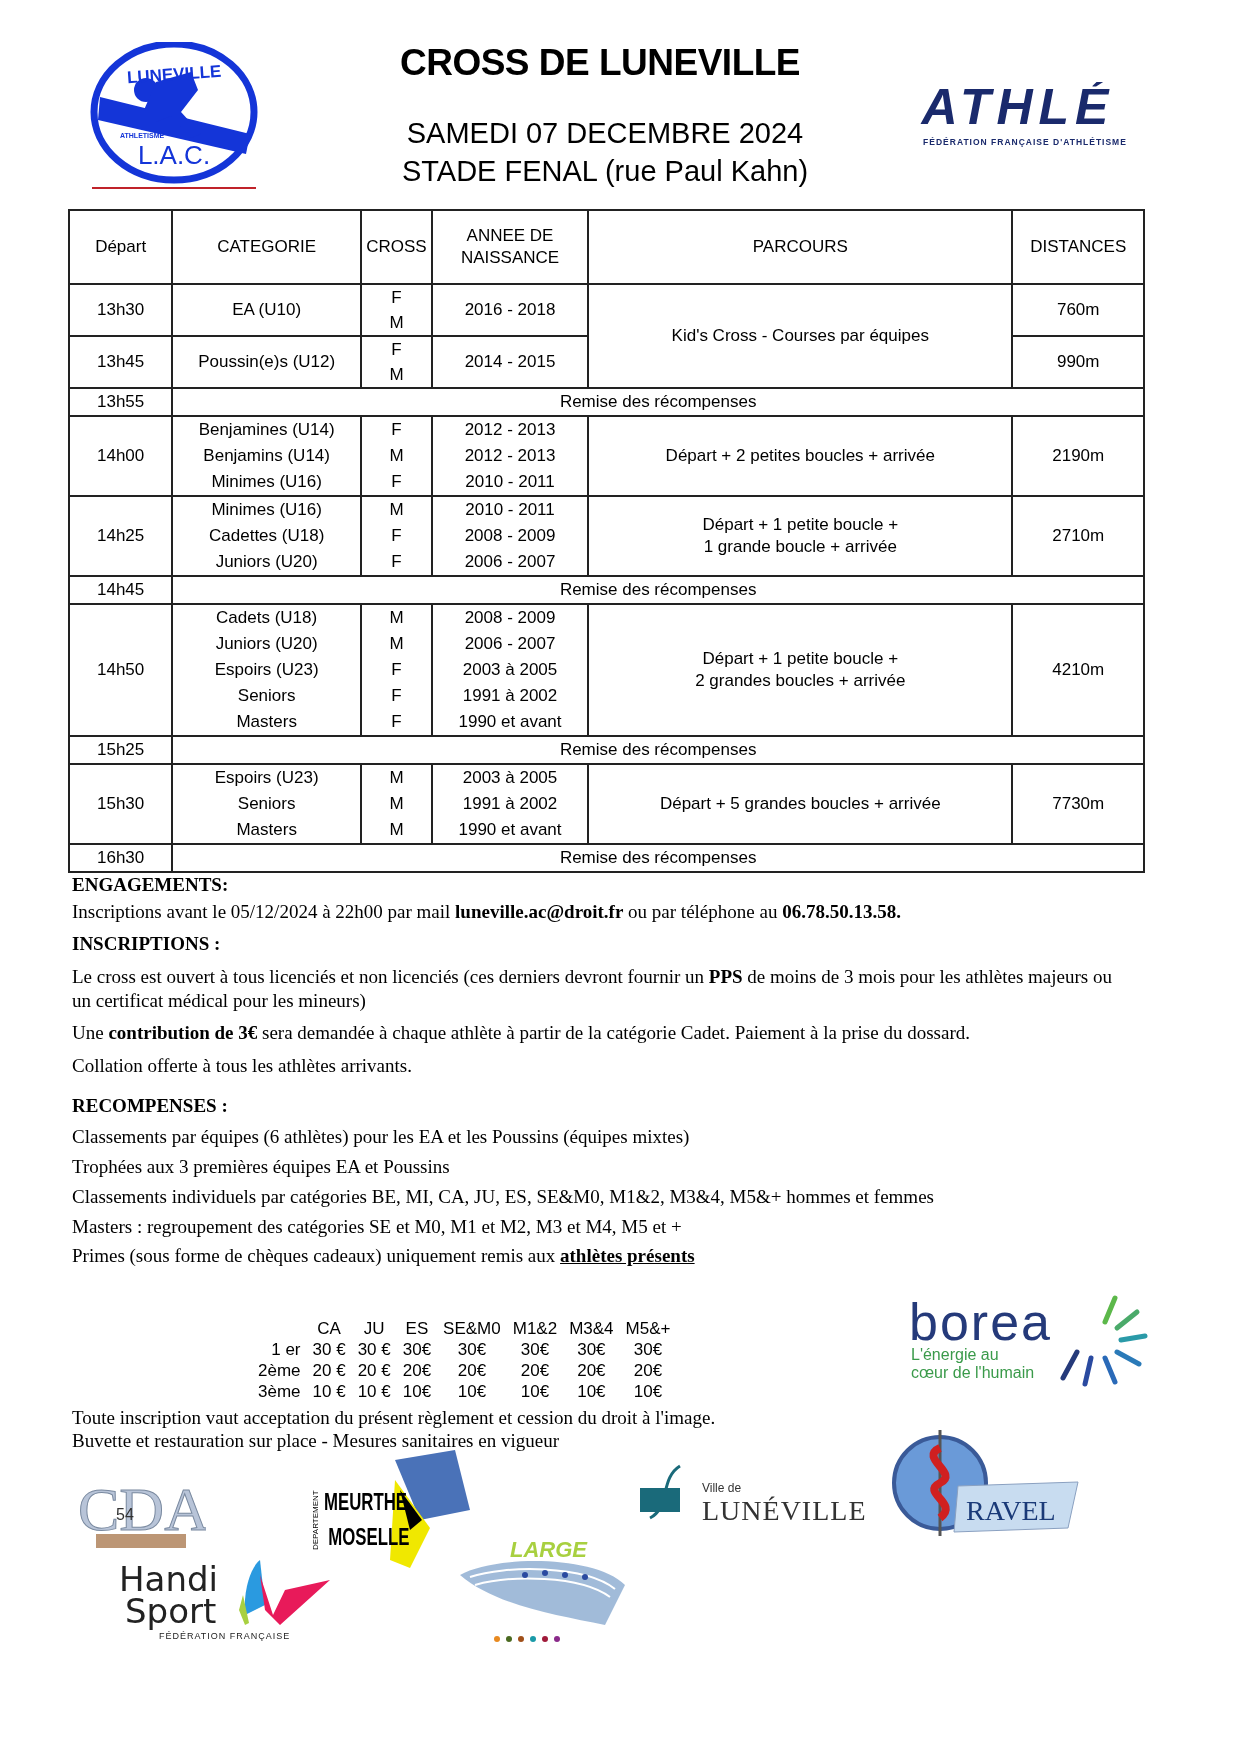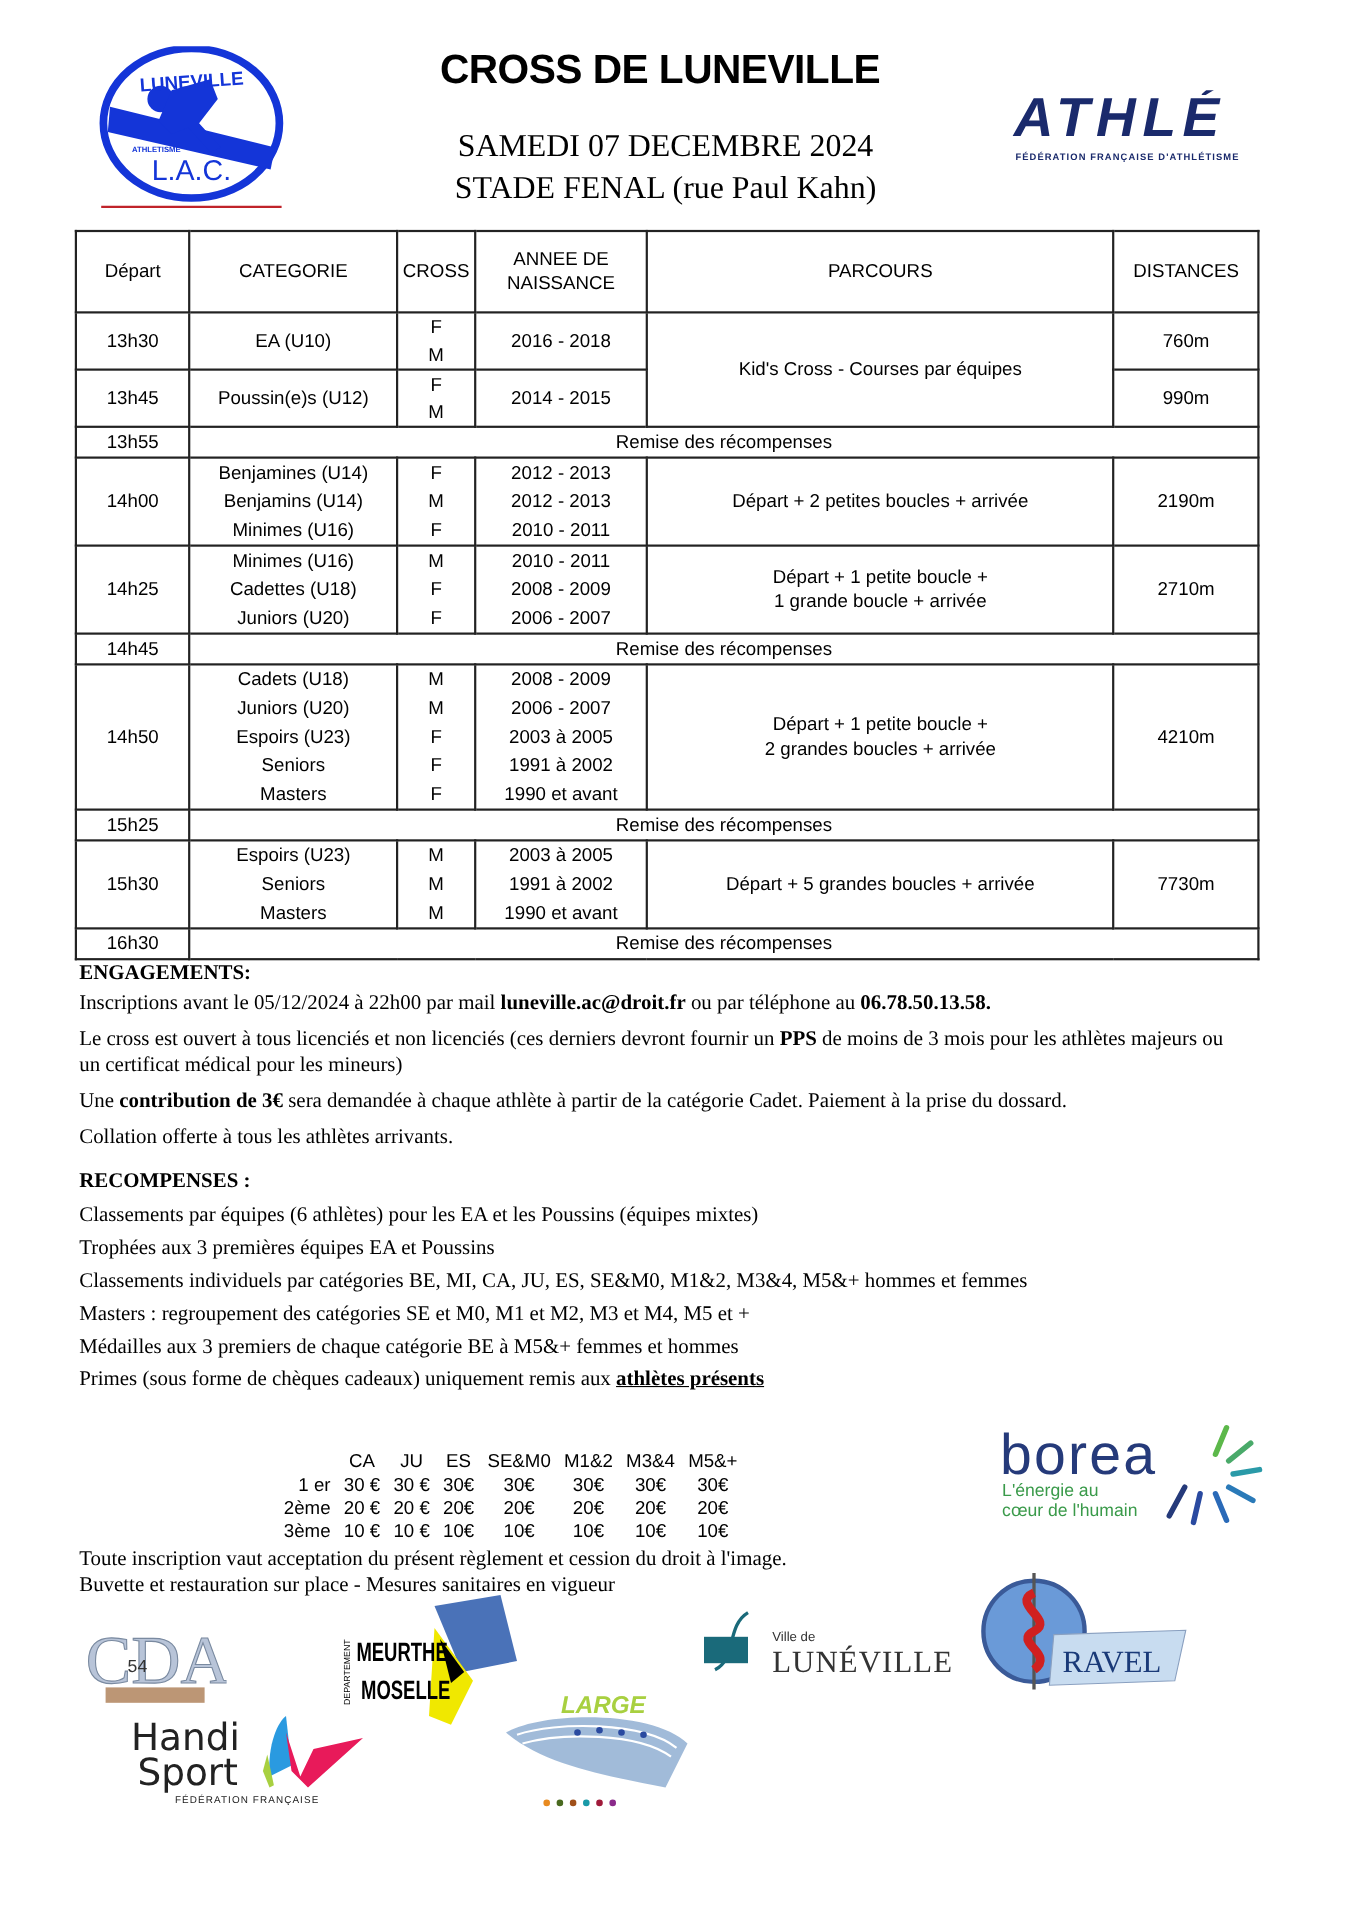--- a/index.html
+++ b/index.html
@@ -2,21 +2,21 @@
 <html><head>
 <meta charset="utf-8">
 <style>
   html, body { margin:0; padding:0; background:#fff; }
   body { width:1240px; height:1755px; position:relative; overflow:hidden; color:#000; }
 
   
   .logo-lac { position:absolute; left:86px; top:42px; width:176px; height:150px; }
   .logo-athle { position:absolute; left:870px; top:82px; width:300px; height:70px; }
   .title { position:absolute; left:300px; top:42px; width:600px; text-align:center; font-family:"Liberation Sans",sans-serif; font-weight:bold; font-size:37px; letter-spacing:-0.5px; }
-  .subtitle { position:absolute; left:300px; top:114px; width:610px; text-align:center; font-family:Liberation Serif, serif; font-size:29px; line-height:38px; }
+  .subtitle { position:absolute; left:300px; top:114px; width:610px; text-align:center; font-family:Liberation Sans, sans-serif; font-size:29px; line-height:38px; }
 
   
   table.sched { position:absolute; left:68px; top:209px; width:1077px; border-collapse:collapse; font-family:"Liberation Sans",sans-serif; font-size:17px;padding-left:48px; }
   table.sched td, table.sched th { border:2px solid #222; text-align:center; padding:0; font-weight:normal; vertical-align:middle; }
   table.sched th { height:72px; line-height:22px; }
   .c-dep { width:102px; } .c-cat { width:188px; } .c-sex { width:69px; } .c-ann { width:155px; } .c-par { width:427px;margin-left:37px; } .c-dist { width:130px; }
   .stack div { height:26px; line-height:26px; }
   .stack2 div { height:25px; line-height:25px; }
   .single { height:26px; line-height:26px; }
   td.tight { line-height:22px; }
@@ -219,34 +219,34 @@
     <td colspan="5" class="single">Remise des récompenses</td>
   </tr>
 </tbody>
   </table>
 
 <div class="body-text">
   <h3>ENGAGEMENTS:</h3>
   <p style="margin-top:4px">
     <span>Inscriptions  avant le 05/12/2024 à 22h00 par mail </span><b>luneville.ac@droit.fr</b><span> ou par téléphone au </span><b>06.78.50.13.58.</b>
   </p>
+  <h3 style="margin-top:10px">INSCRIPTIONS :</h3>
   <p style="margin-top:10px; width:1060px; line-height:24px">
     <span>Le cross est ouvert à tous licenciés et non licenciés (ces derniers devront fournir un </span><b>PPS</b><span> de moins de 3 mois pour les athlètes majeurs ou un certificat médical pour les mineurs)</span>
   </p>
   <p style="margin-top:8px">
     <span>Une </span><b>contribution de 3€</b><span> sera demandée à chaque athlète à partir de la catégorie Cadet. Paiement à la prise du dossard.</span>
   </p>
   <p style="margin-top:10px">Collation offerte à tous les athlètes arrivants.</p>
 
   <h3 style="margin-top:18px">RECOMPENSES :</h3>
   <p style="margin-top:8px">Classements par équipes (6 athlètes) pour les EA et les Poussins (équipes mixtes)</p>
   <p style="margin-top:7px">Trophées aux 3 premières équipes EA et Poussins</p>
   <p style="margin-top:7px">Classements individuels par catégories BE, MI, CA, JU, ES, SE&amp;M0, M1&amp;2, M3&amp;4, M5&amp;+ hommes et femmes</p>
   <p style="margin-top:7px">Masters : regroupement des catégories SE et M0, M1 et M2, M3 et M4, M5 et +</p>
-  <p style="margin-top:7px">Médailles aux 3 premiers de chaque catégorie BE à M5&amp;+ femmes et hommes</p>
   <p style="margin-top:6px">
     <span>Primes (sous forme de chèques cadeaux) uniquement remis aux </span><span class="u">athlètes présents</span>
   </p>
 </div>
 
 <table class="primes">
   <tbody>
       <tr>
     <td></td>
     <td>CA</td>

